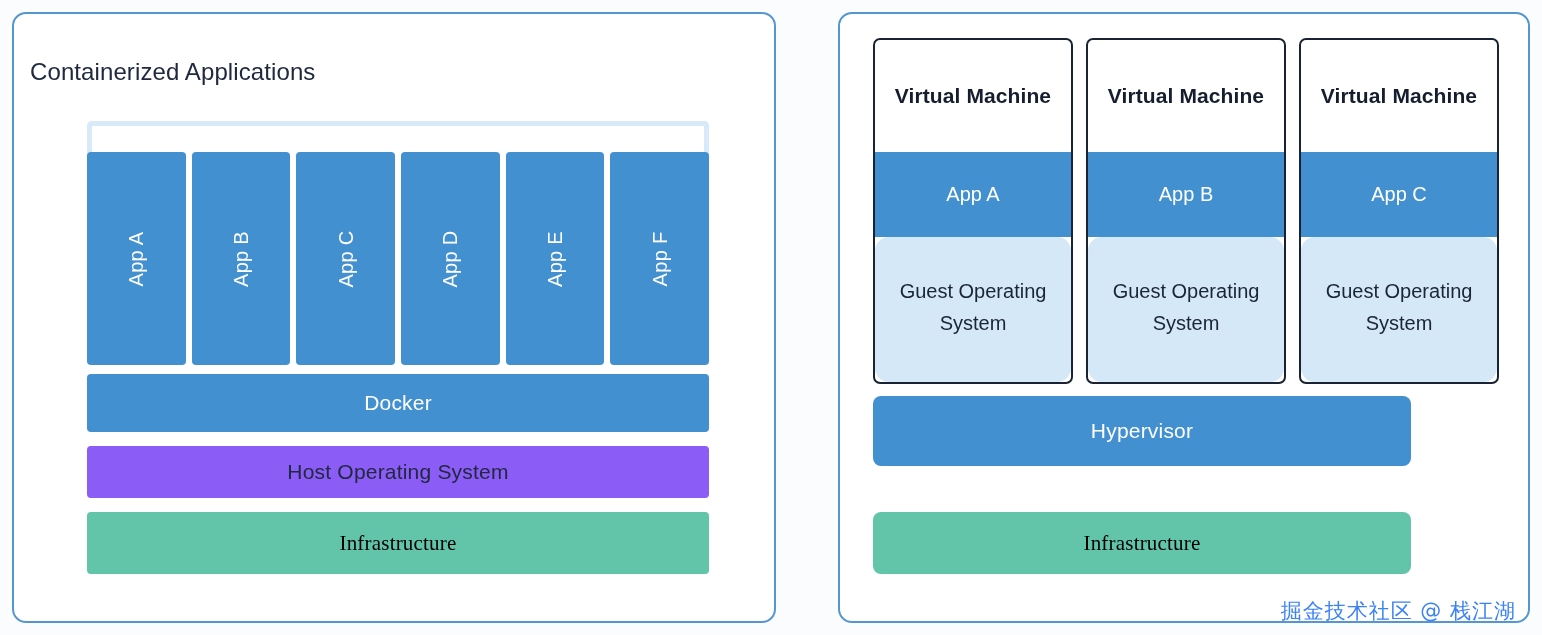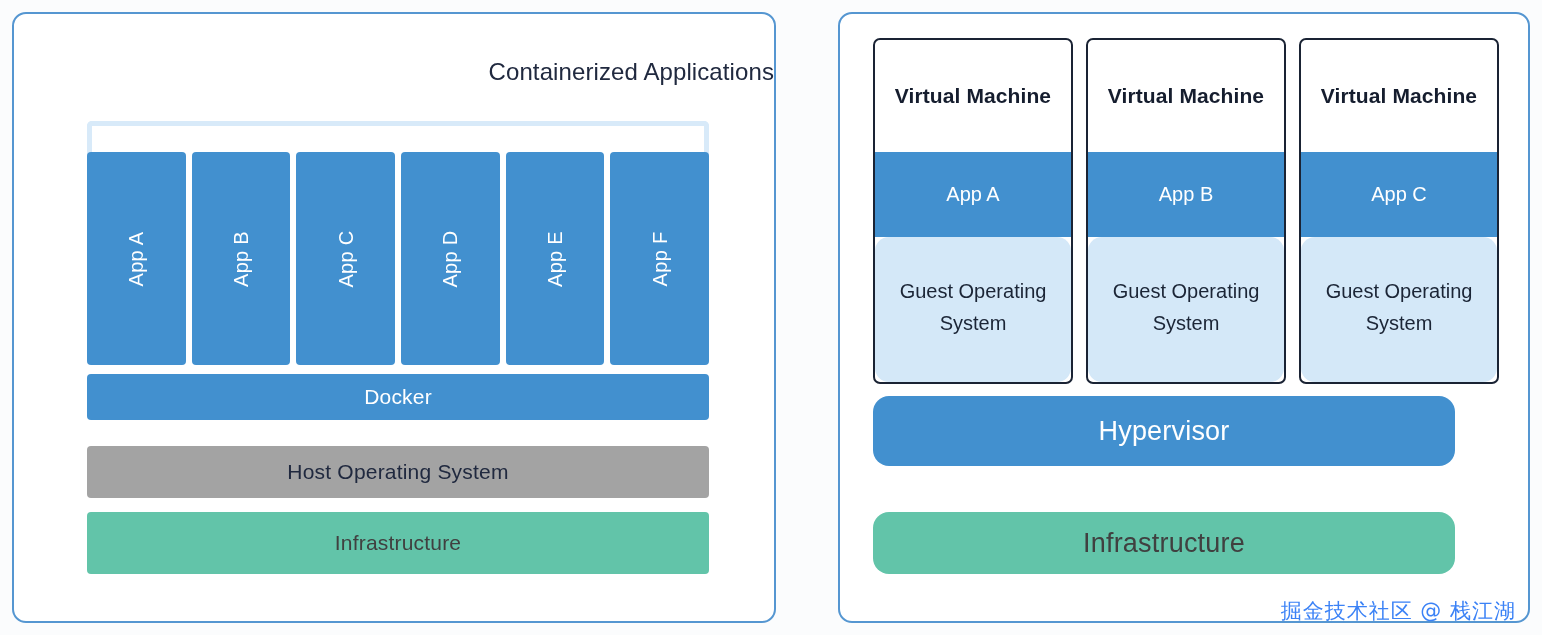--- a/index.html
+++ b/index.html
@@ -25,23 +25,23 @@
     background: #ffffff;
     border: 2px solid #5596d1;
     border-radius: 14px;
   }
   #panel-left  { left: 12px;  top: 12px; width: 764px;  height: 611px; }
   #panel-right { left: 838px; top: 12px; width: 692px;  height: 611px; }
 
   
   #left-title {
     position: absolute;
-    left: 0; top: 44px;
+    left: 16px; top: 44px;
     width: 100%;
-    text-align: right;
+    text-align: left;
     font-size: 24px;
     font-weight: 400;
     color: #20293f;
     letter-spacing: .1px;
   }
 
   
   #app-frame {
     position: absolute;
     left: 73px;  top: 107px;
@@ -82,24 +82,24 @@
     width: 622px;
     border-radius: 4px;
     display: flex;
     align-items: center;
     justify-content: center;
     font-size: 21px;
     font-weight: 400;
     letter-spacing: .2px;
   }
   .band-blue  { background: #4290cf; color: #ffffff; }
-  .band-lblue { background: #a3a3a3; color: #20293f; }
-  .band-green { background: #62c4a9; color: #404040; }
-
-  #band-docker  { top: 360px; height: 46px; }
+  .band-lblue { background: #8b5cf6; color: #20293f; }
+  .band-green { background: #62c4a9; color: #000000; font-family: Liberation Serif, serif; }
+
+  #band-docker  { top: 360px; height: 58px; }
   #band-hostos  { top: 432px; height: 52px; }
   #band-infra-l { top: 498px; height: 62px; }
 
   
   #vm-row {
     position: absolute;
     left: 33px; top: 24px;
     width: 626px; height: 346px;
     display: flex;
     gap: 13px;
@@ -144,26 +144,26 @@
     font-size: 20px;
     line-height: 1.6;
     font-weight: 400;
     padding-bottom: 6px;
     border-radius: 14px;
   }
 
   .rband {
     position: absolute;
     left: 33px;
-    width: 582px;
-    border-radius: 16px;
-    display: flex;
-    align-items: center;
-    justify-content: center;
-    font-size: 27px;
+    width: 538px;
+    border-radius: 8px;
+    display: flex;
+    align-items: center;
+    justify-content: center;
+    font-size: 21px;
     font-weight: 400;
     letter-spacing: .2px;
   }
   #band-hypervisor { top: 382px; height: 70px; }
   #band-infra-r    { top: 498px; height: 62px; }
 
   
   #watermark {
     position: absolute;
     right: 26px;

